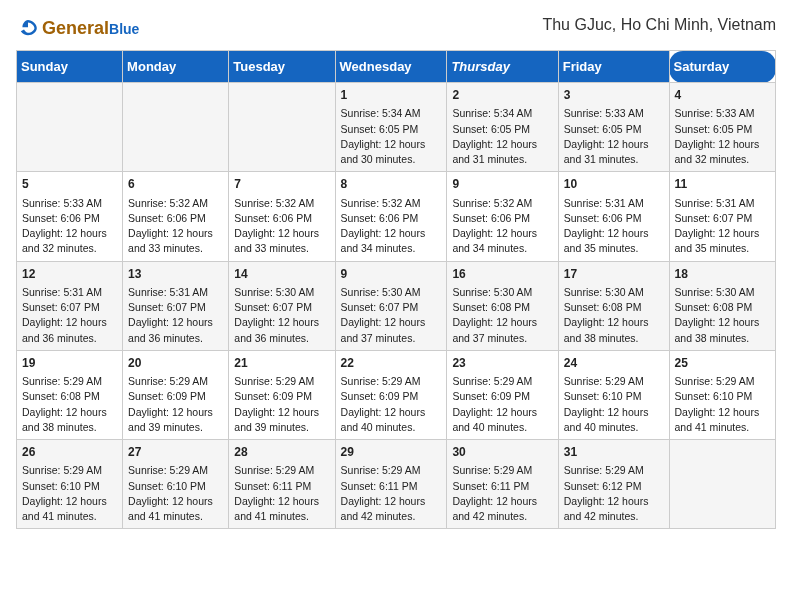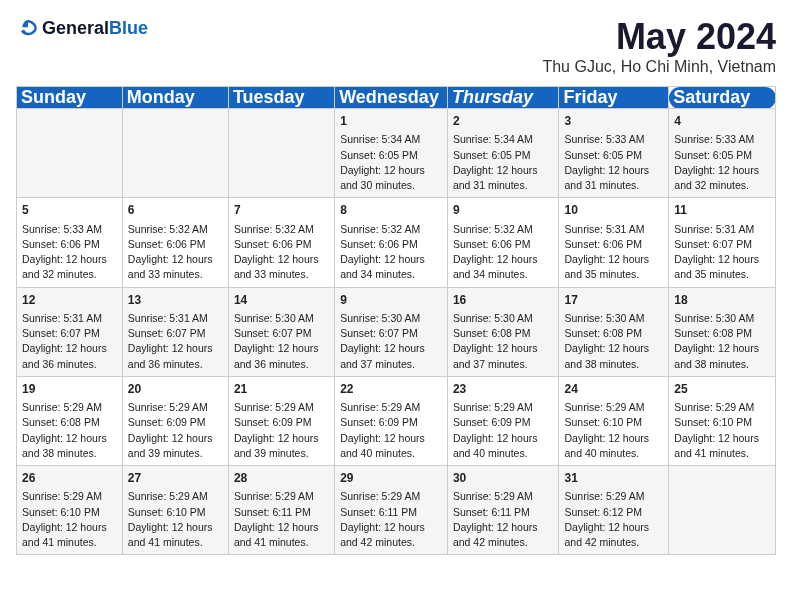--- a/index.html
+++ b/index.html
@@ -16,24 +16,24 @@
       align-items: flex-start;
       margin-bottom: 10px;
     }
     .logo {
       display: flex;
       align-items: center;
     }
     .logo-text-general {
       font-size: 18px;
       font-weight: bold;
-      color: #0f172a;
+      color: #a16207;
     }
     .logo-text-blue {
-      font-size: 18px;
+      font-size: 14px;
       font-weight: bold;
       color: #1565c0;
     }
     .logo-icon {
       width: 24px;
       height: 24px;
       margin-right: 2px;
     }
     .title-block {
       text-align: right;
@@ -51,23 +51,23 @@
     .calendar {
       width: 100%;
       border-collapse: collapse;
       font-size: 11px;
     }
     .calendar thead tr {
       background-color: #1565c0;
       color: #fff;
     }
     .calendar thead th {
-      padding: 0 4px;
+      padding: 8px 4px;
       text-align: left;
-      font-size: 18px;
+      font-size: 13px;
       font-weight: bold;
       border: 1px solid #ccc;
     }
     .calendar tbody tr {
       background-color: #fff;
     }
     .calendar tbody tr:nth-child(odd) {
       background-color: #f5f5f5;
     }
     .calendar tbody td {
@@ -104,21 +104,20 @@
   <div class="logo">
     <svg class="logo-icon" viewBox="0 0 30 30" xmlns="http://www.w3.org/2000/svg">
       <path d="M15 5 C20 5, 26 10, 26 15 C26 20, 21 24, 15 24 C12 24, 8 22, 6 19 L10 17 C11.5 19.5, 13 21, 15 21 C19 21, 23 18, 23 15 C23 12, 19 8, 15 8 L15 5Z" fill="#1565c0"></path>
       <path d="M15 5 L15 14 L8 14 C8 9.5, 11 5.5, 15 5Z" fill="#1565c0"></path>
     </svg>
     <div>
       <span class="logo-text-general">General</span><span class="logo-text-blue">Blue</span>
     </div>
   </div>
   <div class="title-block">
-    <div class="month-title">May 2024</div>
     <div class="location-title">Thu GJuc, Ho Chi Minh, Vietnam</div>
   </div>
 </div>
 
 <table class="calendar">
   <thead>
     <tr>
       <th class="col-sunday">Sunday</th>
       <th class="col-monday">Monday</th>
       <th class="col-tuesday">Tuesday</th>

